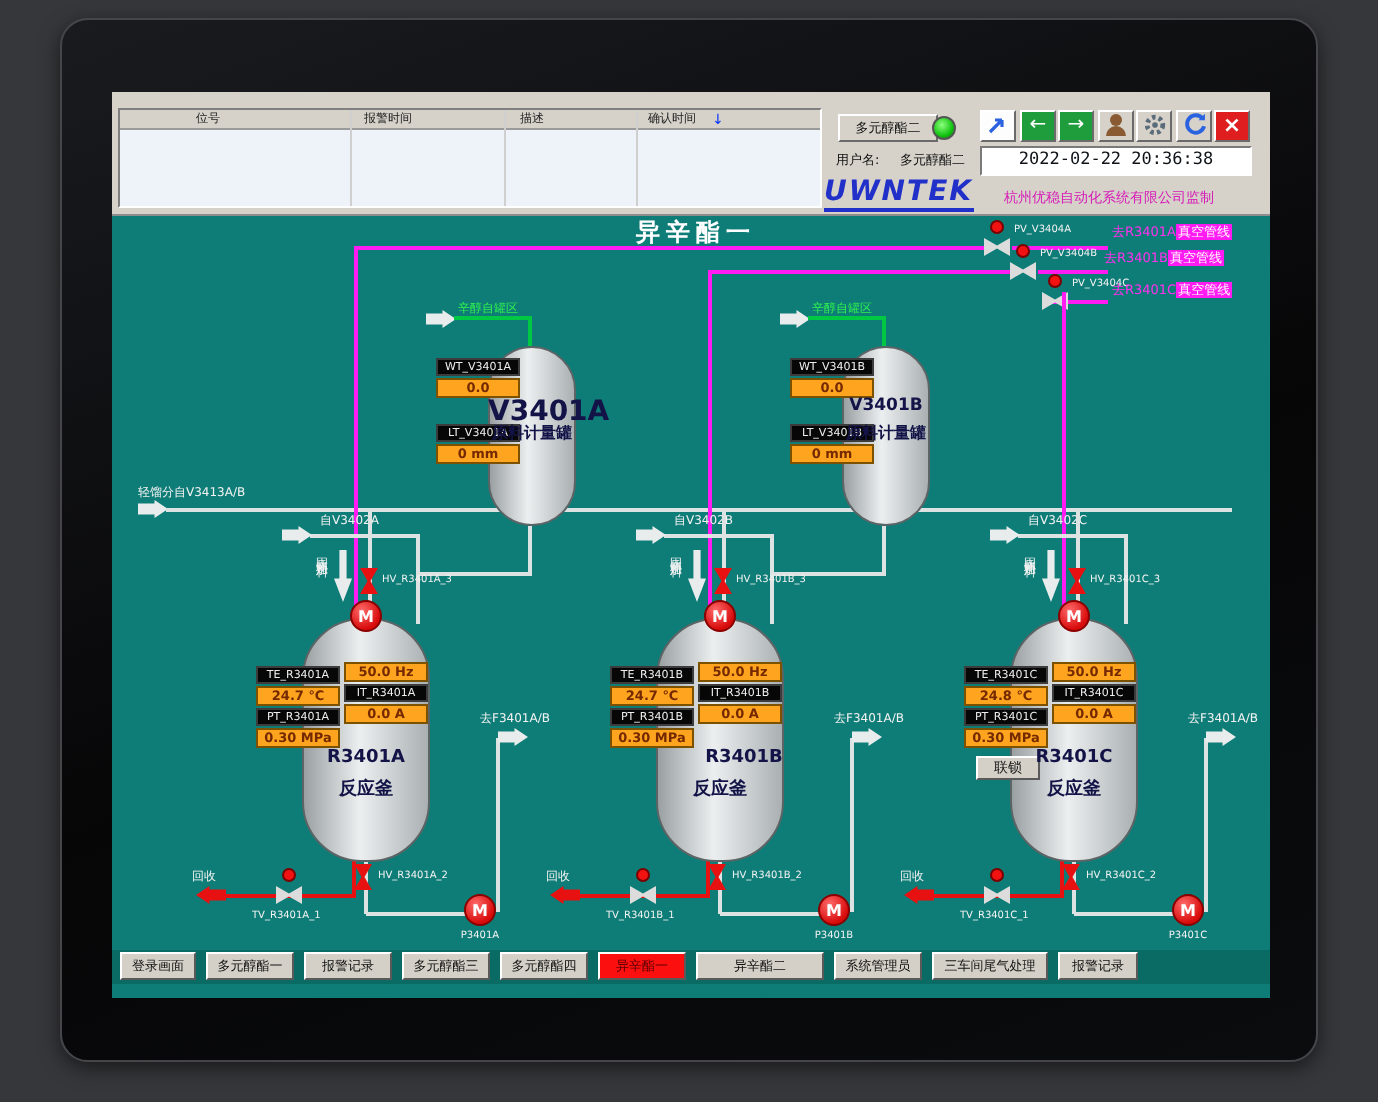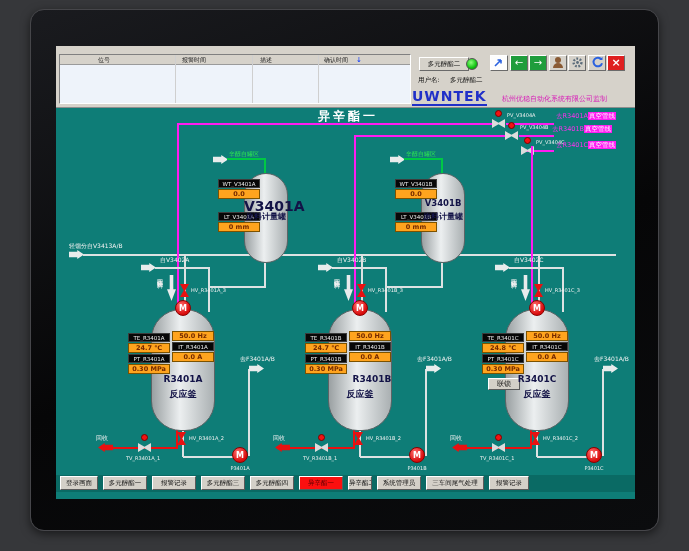--- a/index.html
+++ b/index.html
@@ -10,21 +10,21 @@
 .screen{left:25px;top:36px;width:579px;height:453px;background:#0e7d77;overflow:hidden}
 .toppanel{left:0;top:0;width:579px;height:62px;background:#d6d2ca;border-bottom:1px solid #8d8d8d}
 .atable{left:3px;top:8px;width:352px;height:50px;background:#eef3fa;border:1px solid;border-color:#808080 #fff #fff #808080}
 .ahead{left:0;top:0;width:100%;height:10px;background:#d6d2ca;border-bottom:1px solid #9a9a9a}
 .acol{font-size:6px;color:#222;white-space:nowrap;line-height:10px}
 .asep{width:1px;height:100%;background:#cfcfcf}
 .btn3d{background:#d6d2ca;border:1px solid;border-color:#fff #6a6a6a #6a6a6a #fff;font-size:6.5px;color:#101010;text-align:center}
 .led{width:12px;height:12px;border-radius:50%;background:radial-gradient(circle at 40% 35%,#8cff7c,#12c312 60%,#0a7a0a);border:1px solid #555}
 .tbtn{width:18px;height:16px;border:1px solid;border-color:#fff #6a6a6a #6a6a6a #fff;background:#d6d2ca;text-align:center;line-height:14px;font-size:10px;overflow:hidden}
 .sunken{background:#fff;border:1px solid;border-color:#7a7a7a #fff #fff #7a7a7a;font-family:"DejaVu Sans Mono",monospace;font-size:8.5px;color:#101418;text-align:center;line-height:13px}
-.logo{font-size:14px;font-weight:800;color:#2030c8;letter-spacing:1px;border-bottom:2px solid #2030c8;line-height:15px}
+.logo{font-size:14px;font-weight:800;font-style:italic;color:#2030c8;letter-spacing:1px;border-bottom:2px solid #2030c8;line-height:15px}
 .vendor{color:#d81ab8;font-size:7px;white-space:nowrap}
 .title{color:#fff;font-size:12px;font-weight:bold;letter-spacing:3px;text-align:center}
 .ph{height:2px}.pv{width:2px}
 .cg{background:#dde2e2}.cm{background:#ff1bf1}.cr{background:#e81111}.cgr{background:#00c845}
 .arrR{width:15px;height:9px;background:#e8ecec;clip-path:polygon(0 20%,55% 20%,55% 0,100% 50%,55% 100%,55% 80%,0 80%)}
 .arrL{width:15px;height:9px;background:#e81111;clip-path:polygon(100% 20%,45% 20%,45% 0,0 50%,45% 100%,45% 80%,100% 80%)}
 .arrD{width:9px;height:26px;background:#e8ecec;clip-path:polygon(30% 0,70% 0,70% 55%,100% 55%,50% 100%,0 55%,30% 55%)}
 .btH{width:13px;height:9px;clip-path:polygon(0 0,50% 42%,100% 0,100% 100%,50% 58%,0 100%)}
 .btV{width:9px;height:13px;clip-path:polygon(0 0,100% 0,58% 50%,100% 100%,0 100%,42% 50%)}
 .gray{background:#dcdcdc}.redv{background:#e81111}
@@ -87,20 +87,21 @@
             <circle cx="6" cy="6" r="3.6" fill="none" stroke="#5a6b7a" stroke-width="2.2" stroke-dasharray="1.6 1.5"></circle>
             <circle cx="6" cy="6" r="1.3" fill="#5a6b7a"></circle>
           </svg></div>
     <div class="abs tbtn" style="left:532px;top:9px"><svg width="13" height="13" viewBox="0 0 12 12">
             <path d="M9.6 3.2 A4 4 0 1 0 10.2 6.6" stroke="#2b62e0" stroke-width="1.8" fill="none"></path>
             <path d="M10.6 0.8 v3 h-3 z" fill="#2b62e0"></path>
           </svg></div>
     <div class="abs tbtn" style="left:551px;top:9px;background:#df1f1f;color:#fff;font-weight:bold;font-size:11px">×</div>
     <span class="abs" style="left:362px;top:30px;font-size:6.5px;color:#101010">用户名:</span>
     <span class="abs" style="left:394px;top:30px;font-size:6.5px;color:#101010">多元醇酯二</span>
+    <div class="abs sunken" style="left:434px;top:27px;width:136px;height:15px">2022-02-22 20:36:38</div>
     <div class="abs logo" style="left:356px;top:43px">UWNTEK</div>
     <div class="abs vendor" style="left:446px;top:48px">杭州优稳自动化系统有限公司监制</div>
   </div>
 
   <div class="abs title" style="left:232px;top:62px;width:120px">异辛酯一</div>
 
   <div class="abs ph cm" style="left:121px;top:77px;width:316px"></div>
   <div class="abs ph cm" style="left:450px;top:77px;width:48px"></div>
   <div class="abs ph cm" style="left:298px;top:89px;width:152px"></div>
   <div class="abs ph cm" style="left:463px;top:89px;width:35px"></div>
@@ -275,20 +276,20 @@
     <span class="abs lbl" style="left:184px;top:309px">去F3401A/B</span>
   </div>
 
   <div class="abs tabbar">
     <div class="tab" style="width:38px">登录画面</div>
     <div class="tab" style="width:44px">多元醇酯一</div>
     <div class="tab" style="width:44px">报警记录</div>
     <div class="tab" style="width:44px">多元醇酯三</div>
     <div class="tab" style="width:44px">多元醇酯四</div>
     <div class="tab on" style="width:44px">异辛酯一</div>
-    <div class="tab" style="width:24px">异辛酯二</div>
+    <div class="tab" style="width:64px">异辛酯二</div>
     <div class="tab" style="width:44px">系统管理员</div>
     <div class="tab" style="width:58px">三车间尾气处理</div>
     <div class="tab" style="width:40px">报警记录</div>
   </div>
 
 </div>
 </div>
 
 </body></html>

